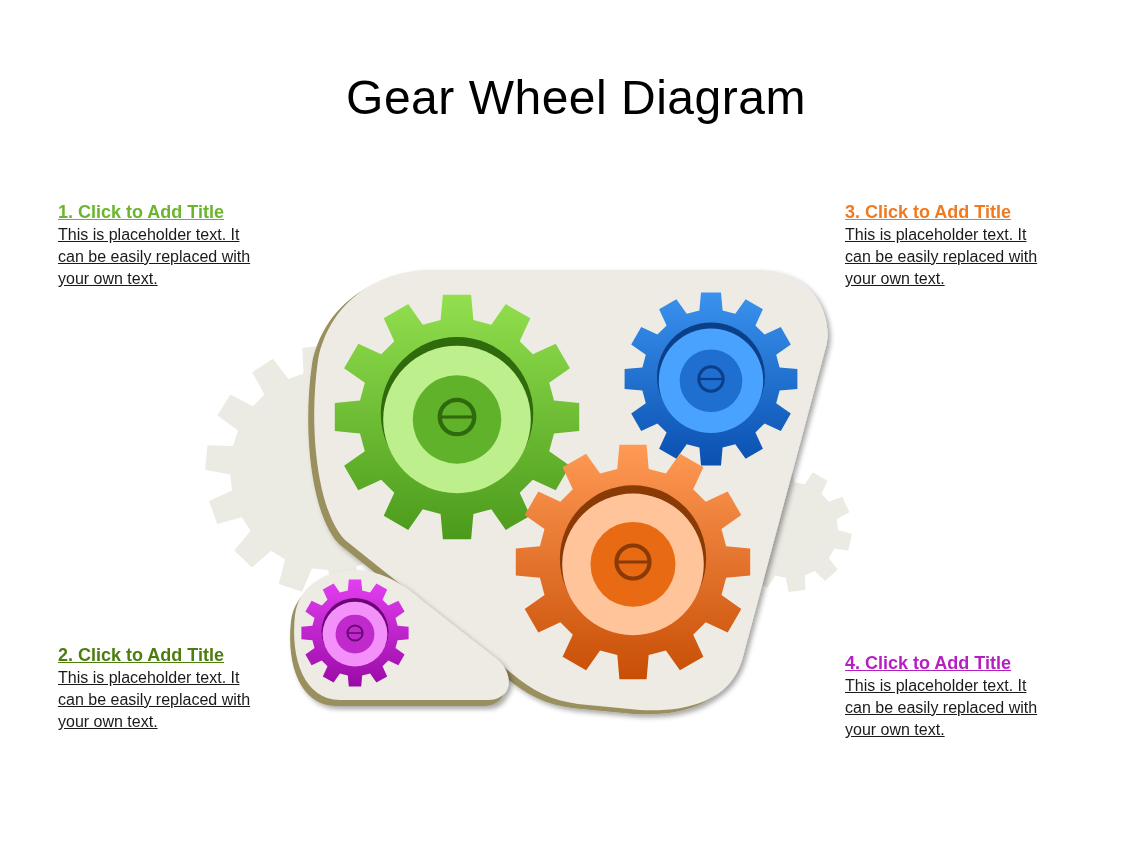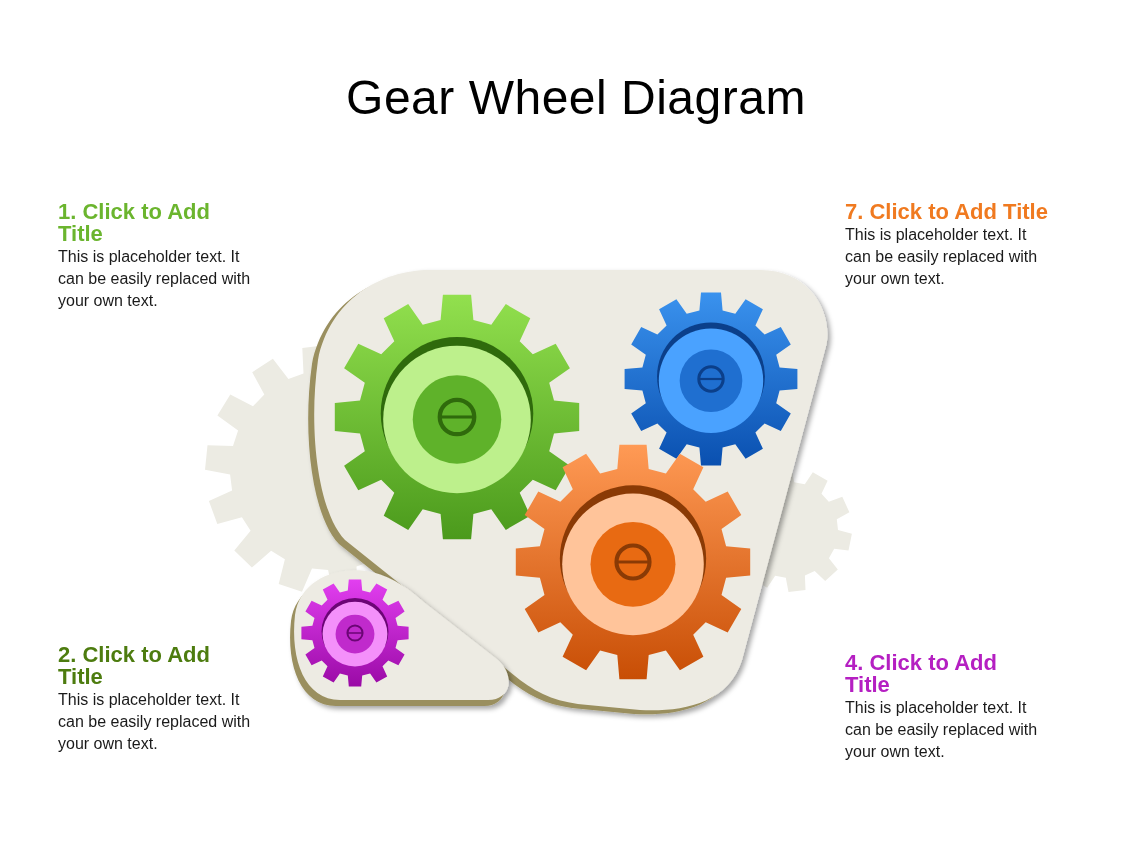--- a/index.html
+++ b/index.html
@@ -1,22 +1,22 @@
 <!DOCTYPE html>
 <html><head>
 <meta charset="utf-8">
 <style>
   html, body { margin:0; padding:0; background:#ffffff; }
   body { width:1128px; height:846px; position:relative; overflow:hidden;
          font-family:"Liberation Sans", "DejaVu Sans", sans-serif; }
   .slide-title { position:absolute; left:0; top:70px; width:1128px; text-align:center;
                  font-size:48px; color:#000; letter-spacing:0.5px;margin-left:12px; }
   .textblock { position:absolute; width:200px; }
-  .tb-title { font-weight:bold; font-size:22px; line-height:22px; margin-bottom:1px; }
-  .tb-body { font-size:16px; line-height:22px; color:#1a1a1a; }
+  .tb-title { font-weight:bold; font-size:18px; line-height:22px; margin-bottom:1px;text-decoration:underline; }
+  .tb-body { font-size:16px; line-height:22px; color:#1a1a1a;text-decoration:underline; }
   #tb1 { left:58px; top:201px; }
   #tb2 { left:58px; top:644px; }
   #tb3 { left:845px; top:201px; width:210px; }
   #tb4 { left:845px; top:644px;margin-top:8px; }
   #diagram { position:absolute; left:0; top:0; }
 </style>
 </head>
 <body>
 
 <div class="slide-title">Gear Wheel Diagram</div>
@@ -99,19 +99,19 @@
 
 <div class="textblock" id="tb1">
   <div class="tb-title" style="color:#6bb52e">1. Click to Add Title</div>
   <div class="tb-body">This is placeholder text. It can be easily replaced with your own text.</div>
 </div>
 <div class="textblock" id="tb2">
   <div class="tb-title" style="color:#4d7c0f">2. Click to Add Title</div>
   <div class="tb-body">This is placeholder text. It can be easily replaced with your own text.</div>
 </div>
 <div class="textblock" id="tb3">
-  <div class="tb-title" style="color:#f07a20">7. Click to Add Title</div>
+  <div class="tb-title" style="color:#f07a20">3. Click to Add Title</div>
   <div class="tb-body">This is placeholder text. It can be easily replaced with your own text.</div>
 </div>
 <div class="textblock" id="tb4">
   <div class="tb-title" style="color:#b51fc2">4. Click to Add Title</div>
   <div class="tb-body">This is placeholder text. It can be easily replaced with your own text.</div>
 </div>
 
 </body></html>

